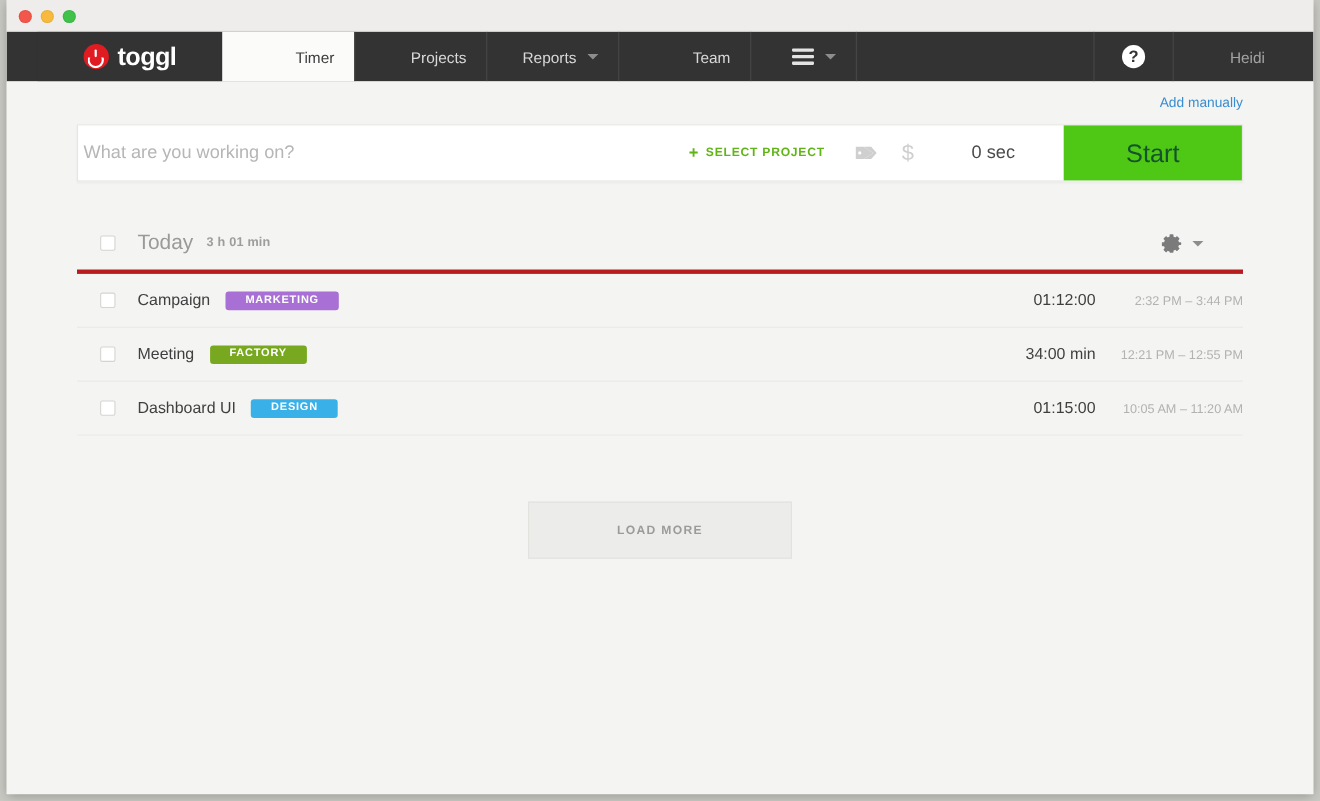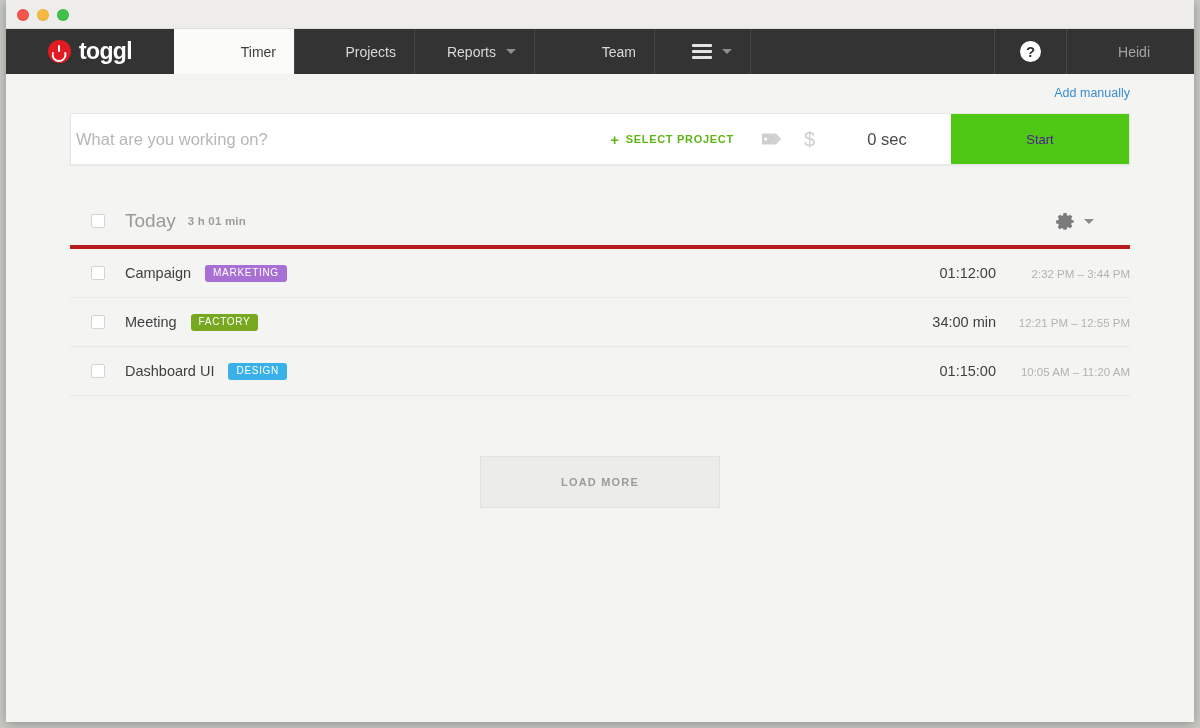--- a/index.html
+++ b/index.html
@@ -57,20 +57,21 @@
     display: flex;
     align-items: stretch;
   }
   .brand {
     width: 168px;
     display: flex;
     align-items: center;
     justify-content: center;
     gap: 8px;
     background: #333333;
+    margin-left: 28px;
   }
   .brand-mark {
     width: 23px;
     height: 23px;
     border-radius: 50%;
     background: #e01b22;
     position: relative;
     flex: none;
   }
   .brand-mark::before {
@@ -248,24 +249,24 @@
     line-height: 1;
     cursor: pointer;
   }
   .elapsed {
     width: 120px;
     text-align: center;
     font-size: 16.5px;
     color: #4a4a4a;
   }
   .start-btn {
-    width: 178px;
+    width: 162px;
     background: #4ec715;
-    color: #4c1d95;
-    font-size: 13px;
+    color: #14532d;
+    font-size: 23px;
     display: flex;
     align-items: center;
     justify-content: center;
     cursor: pointer;
     border: none;
     font-family: inherit;
   }
 
   
   .list { margin-top: 32px; }
@@ -314,25 +315,25 @@
     border-top: 5px solid #8d8d8d;
   }
 
   .entry-title {
     font-size: 14.5px;
     color: #3f3f3f;
     margin-right: 14px;
   }
   .project-tag {
     display: inline-block;
-    padding: 3px 8px 4px;
+    padding: 3px 18px 4px;
     border-radius: 3px;
     color: #ffffff;
     font-size: 10px;
-    font-weight: normal;
+    font-weight: bold;
     letter-spacing: 0.7px;
     line-height: 1;
   }
 
   .entry-right {
     margin-left: auto;
     display: flex;
     align-items: baseline;
   }
   .duration {

